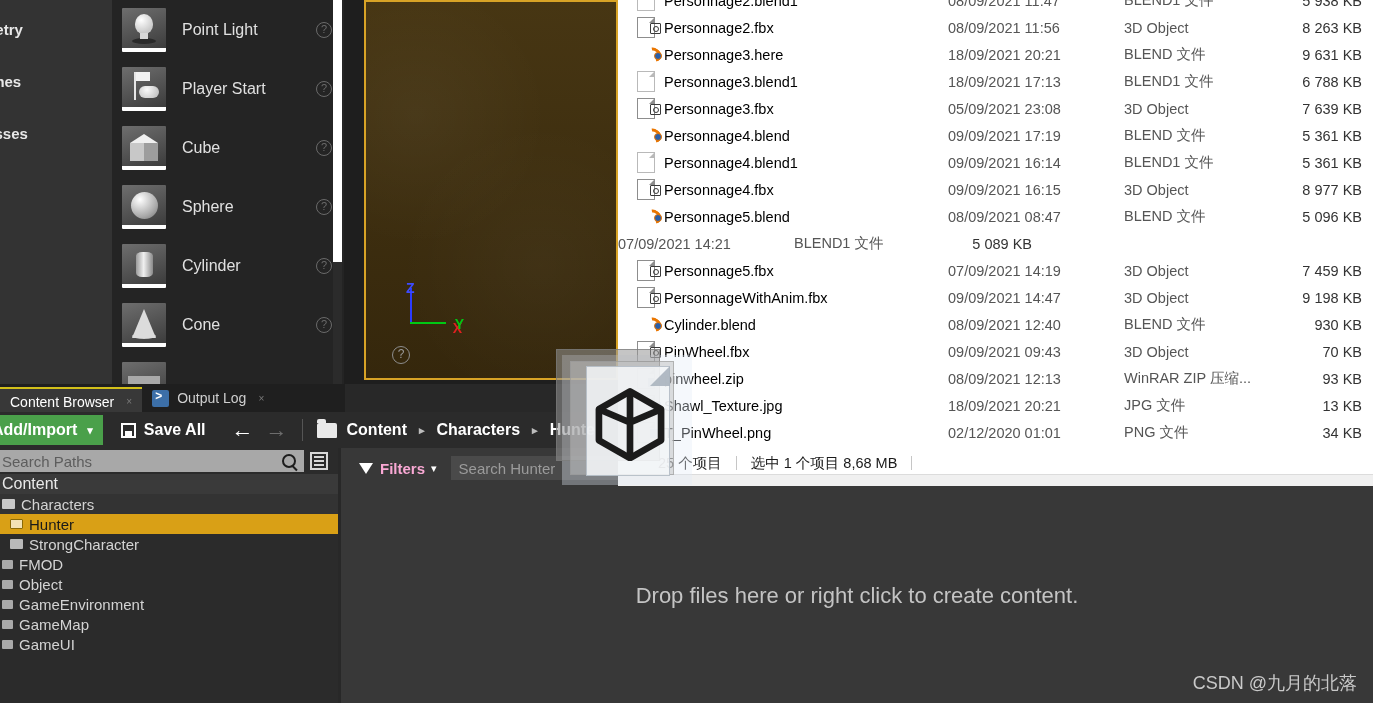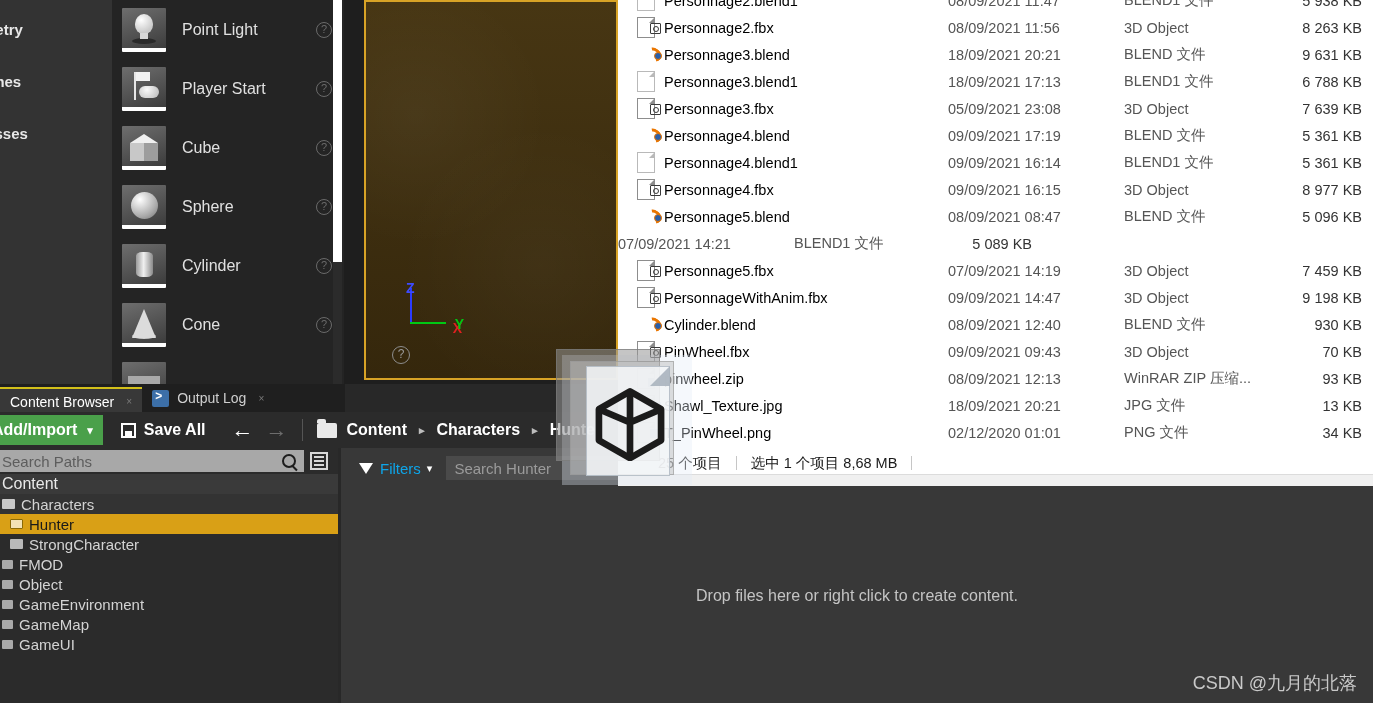--- a/index.html
+++ b/index.html
@@ -152,31 +152,31 @@
   .t-folder.small { width: 11px; height: 9px; background: #a9a9a9; }
   .tree-row.sel .t-folder { background: #f3e2b4; border: 1px solid #8a6a06; }
   .ind1 { margin-left: 8px; }
   .ind0 { margin-left: 0px; }
 
   .assets-col { position: absolute; left: 341px; top: 0; right: 0; height: 255px; background: #383838; }
   .filters-row { height: 40px; display: flex; align-items: center; padding-left: 18px;
                  background: #383838; }
   .ico-filter { width: 0; height: 0; border-left: 7px solid transparent; border-right: 7px solid transparent;
                 border-top: 11px solid #ffffff; margin-right: 7px; }
-  .filters-label { color: #0ea5e9; font-weight: normal; font-size: 15px; }
+  .filters-label { color: #f9a8d4; font-weight: bold; font-size: 15px; }
   .filters-caret { color: #ffffff; font-size: 11px; margin-left: 6px; }
   .asset-search { margin-left: 14px; width: 225px; height: 24px; background: #4a4a4a;
                   display: flex; align-items: center; }
   .asset-search input { border: 0; background: transparent; outline: none; width: 100%;
                         color: #d9d9d9; font-size: 15px; padding-left: 8px;
                         font-family: "Liberation Sans", sans-serif; }
   .asset-search input::placeholder { color: #9b9b9b; }
   .drop-area { position: relative; height: 215px; display: flex; align-items: center;
                justify-content: center; }
-  .drop-text { color: #c4c4c4; font-size: 16px; }
+  .drop-text { color: #c4c4c4; font-size: 22px; }
 
   .watermark { position: absolute; right: 16px; bottom: 8px; color: #c9c9c9; font-size: 18px; }
 
   
   .explorer { position: absolute; left: 618px; top: 0; width: 755px; height: 486px;
               background: #ffffff; }
   .ex-list { position: relative; width: 861px; height: 452px; overflow: hidden; }
   .ex-row { position: relative; height: 27px; display: flex; align-items: center;
             font-size: 14.5px; color: #000000; }
   .ex-name { display: flex; align-items: center; width: 330px; padding-left: 10px; }
@@ -463,21 +463,21 @@
           <span class="ex-date">08/09/2021 11:56</span>
           <span class="ex-type">3D Object</span>
           <span class="ex-size">8 263 KB</span>
         </div>
         <div class="ex-row">
           <span class="ex-name">
             <span class="fi blend">
               <span class="bring"></span>
               <span class="bdot"></span>
             </span>
-            <span>Personnage3.blend</span>
+            <span>Personnage3.here</span>
           </span>
           <span class="ex-date">18/09/2021 20:21</span>
           <span class="ex-type">BLEND 文件</span>
           <span class="ex-size">9 631 KB</span>
         </div>
         <div class="ex-row">
           <span class="ex-name">
             <span class="fi doc"></span>
             <span>Personnage3.blend1</span>
           </span>

